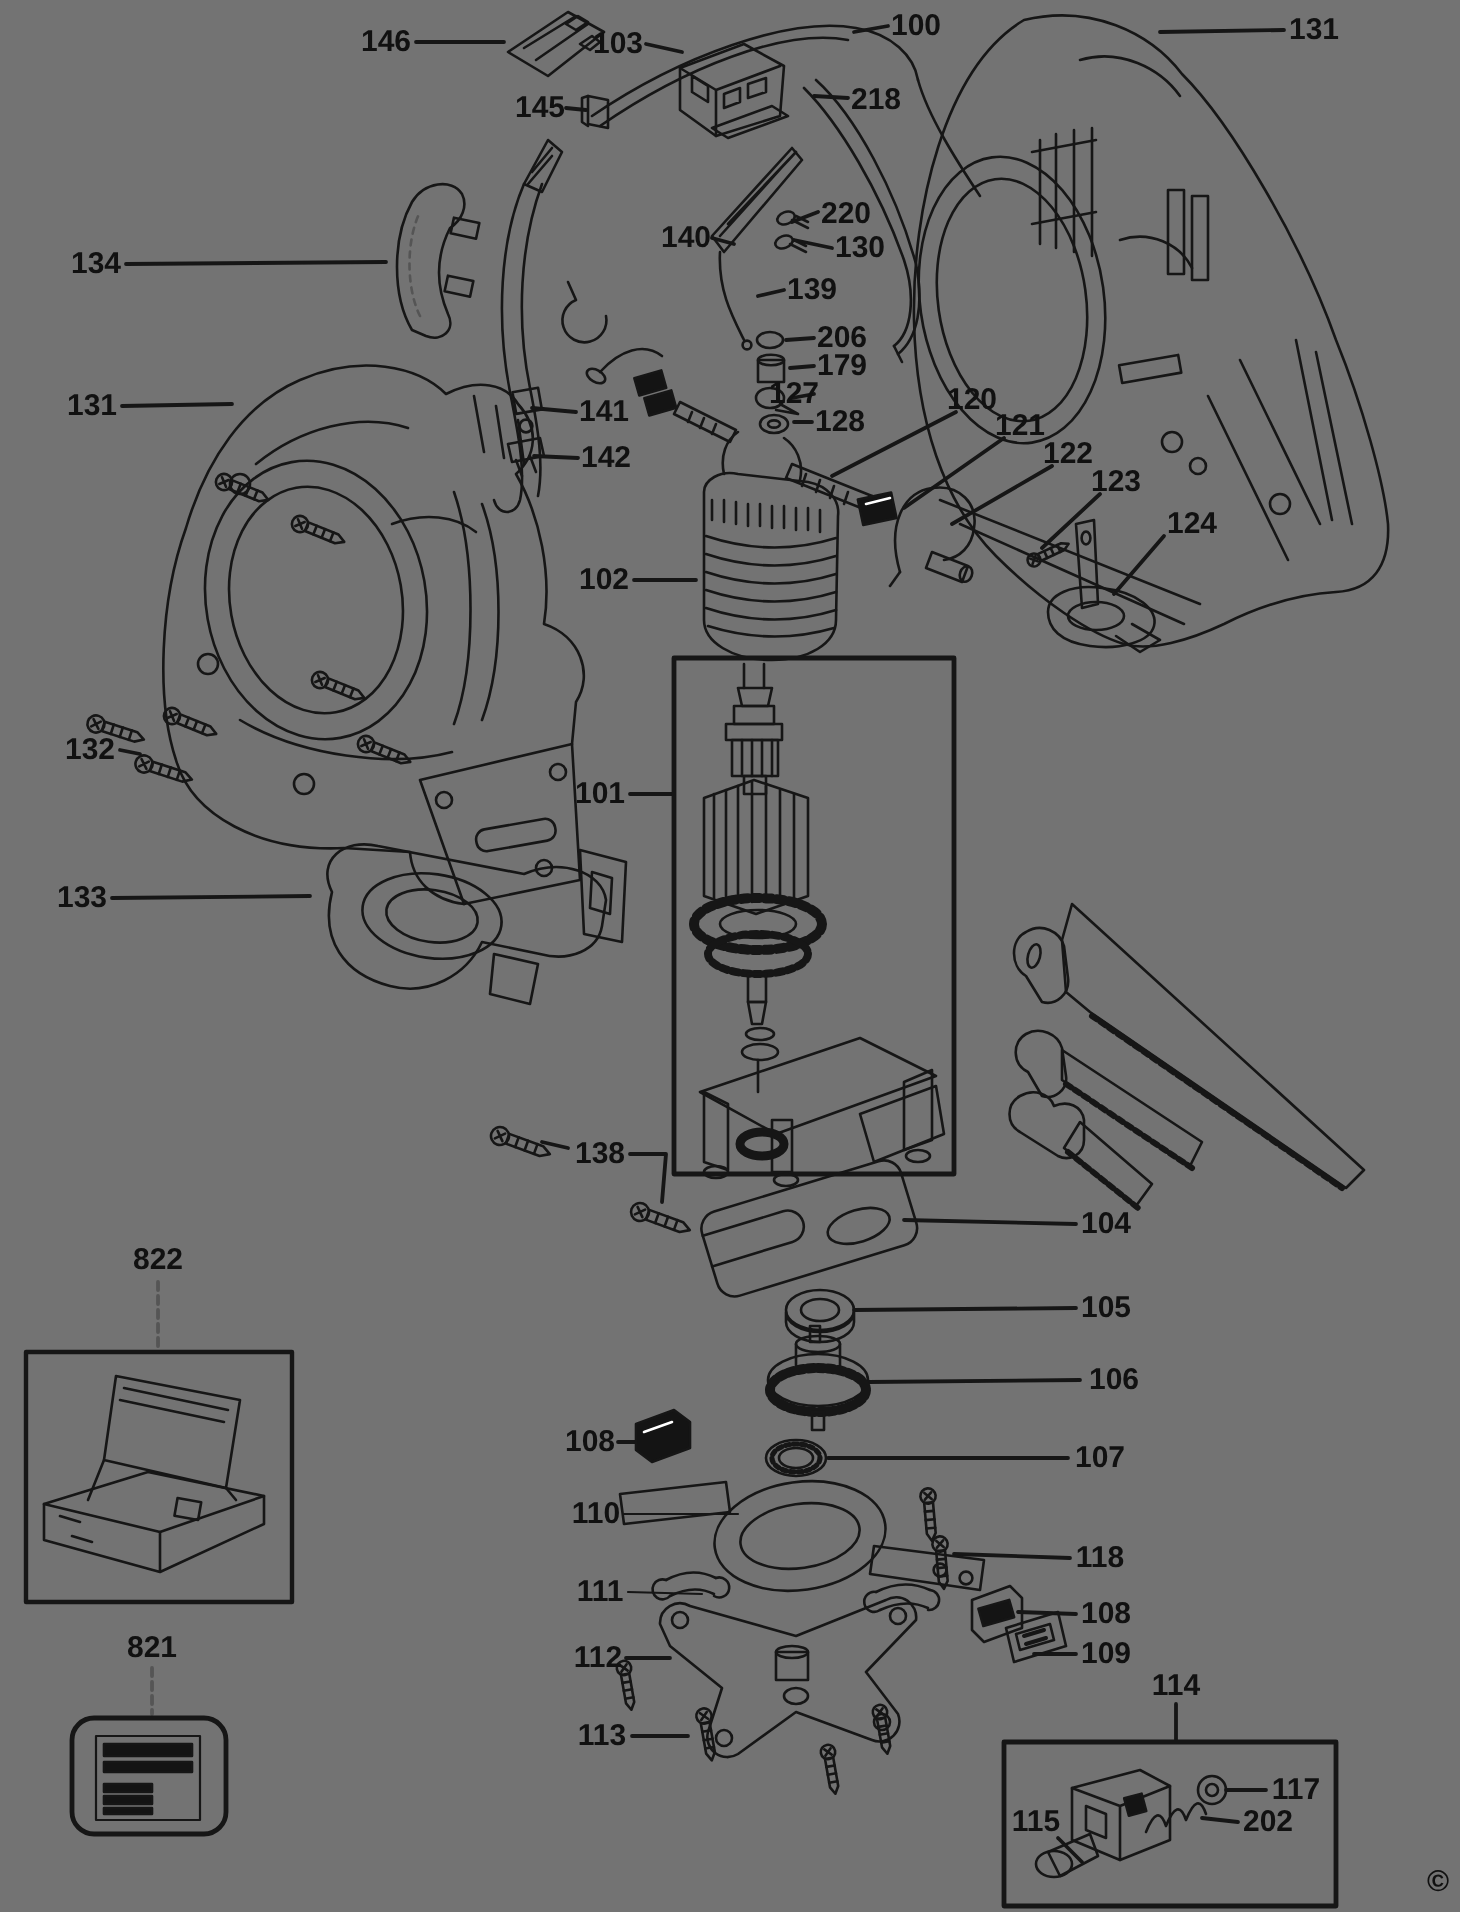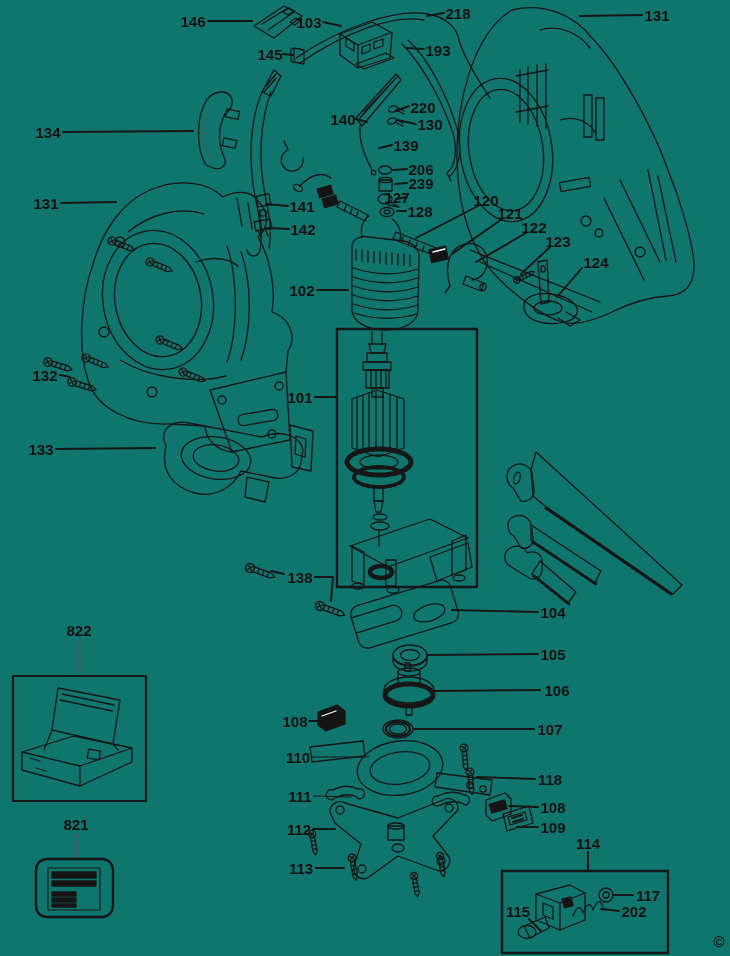--- a/index.html
+++ b/index.html
@@ -1,16 +1,16 @@
 <!DOCTYPE html>
 <html><head>
 <meta charset="utf-8">
 <style>
   html,body{margin:0;padding:0;background:#ffffff;}
-  .stage{position:relative;width:730px;height:956px;background:#0f766e;overflow:hidden;
+  .stage{position:relative;width:730px;height:956px;background:#737373;overflow:hidden;
          font-family:"Liberation Sans","DejaVu Sans",sans-serif;}
   .art{position:absolute;left:0;top:0;}
   .co{position:absolute;transform:translate(-50%,-50%);font-weight:bold;font-size:15px;
       color:#111;letter-spacing:0px;white-space:nowrap;}
   .cr{position:absolute;transform:translate(-50%,-50%);font-size:15px;font-weight:bold;color:#111;}
   svg *{vector-effect:non-scaling-stroke;}
 </style>
 </head>
 <body>
 
@@ -423,32 +423,32 @@
     <ellipse cx="527" cy="932" rx="9" ry="6.5"></ellipse>
     <path d="M573,916 q6,-15 10,-3 q6,-15 10,-3 q6,-15 10,-3"></path>
     <circle cx="606" cy="895" r="7"></circle>
     <circle cx="606" cy="895" r="3"></circle>
   </g>
 </svg>
 
 <div>
   <div class="co" style="left:193px;top:21px">146</div>
   <div class="co" style="left:309px;top:22px">103</div>
-  <div class="co" style="left:458px;top:13px">218</div>
+  <div class="co" style="left:458px;top:13px">100</div>
   <div class="co" style="left:270px;top:54px">145</div>
-  <div class="co" style="left:438px;top:50px">193</div>
+  <div class="co" style="left:438px;top:50px">218</div>
   <div class="co" style="left:657px;top:15px">131</div>
   <div class="co" style="left:48px;top:132px">134</div>
   <div class="co" style="left:343px;top:119px">140</div>
   <div class="co" style="left:423px;top:107px">220</div>
   <div class="co" style="left:430px;top:124px">130</div>
   <div class="co" style="left:406px;top:145px">139</div>
   <div class="co" style="left:46px;top:203px">131</div>
   <div class="co" style="left:421px;top:169px">206</div>
-  <div class="co" style="left:421px;top:183px">239</div>
+  <div class="co" style="left:421px;top:183px">179</div>
   <div class="co" style="left:397px;top:197px">127</div>
   <div class="co" style="left:420px;top:211px">128</div>
   <div class="co" style="left:302px;top:206px">141</div>
   <div class="co" style="left:303px;top:229px">142</div>
   <div class="co" style="left:486px;top:200px">120</div>
   <div class="co" style="left:510px;top:213px">121</div>
   <div class="co" style="left:534px;top:227px">122</div>
   <div class="co" style="left:558px;top:241px">123</div>
   <div class="co" style="left:596px;top:262px">124</div>
   <div class="co" style="left:302px;top:290px">102</div>

